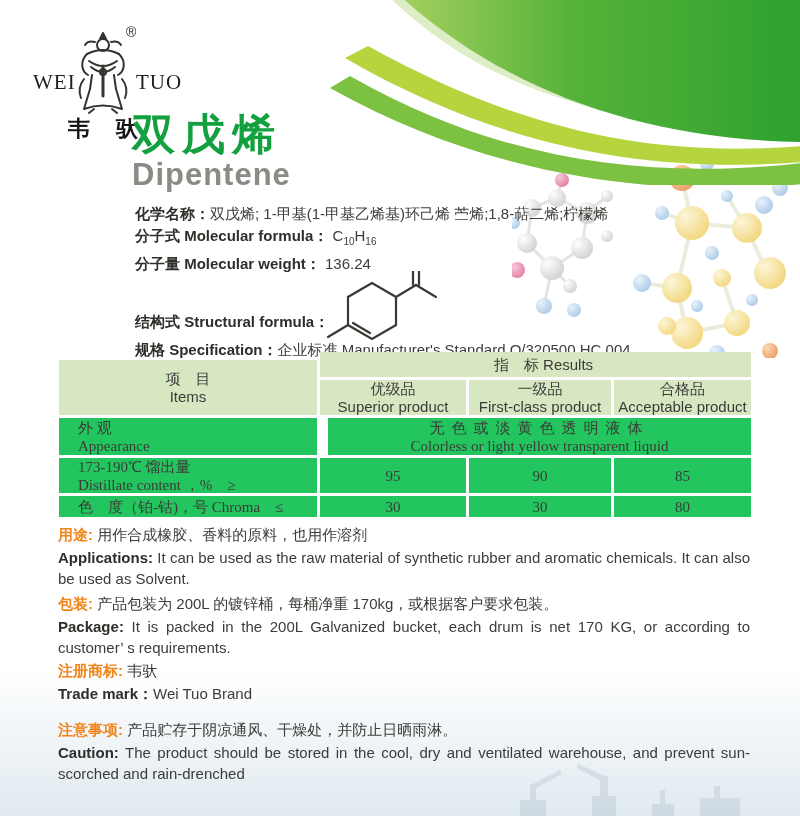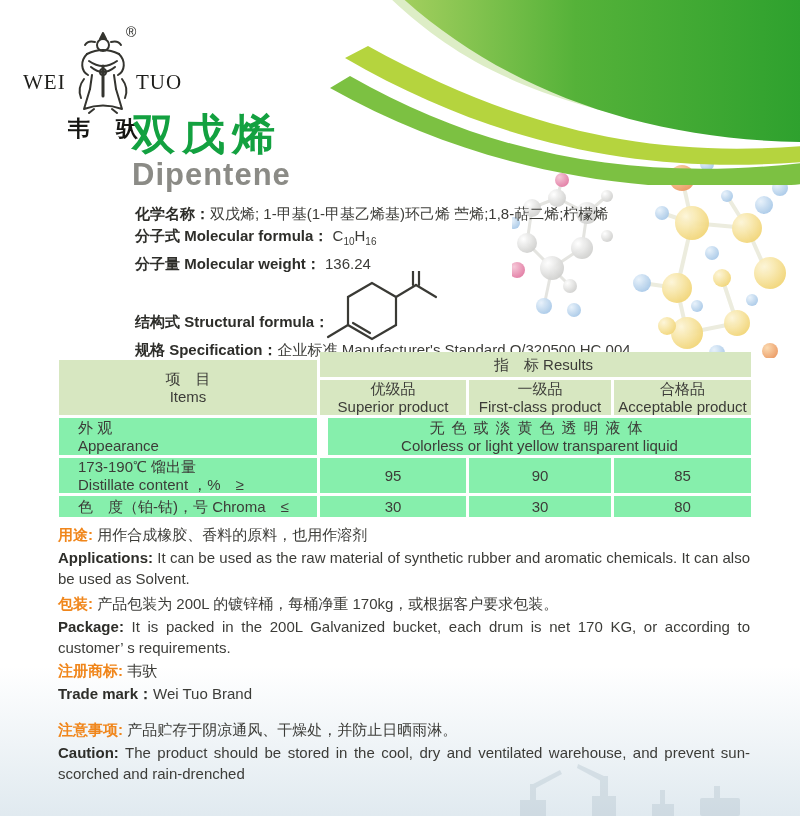--- a/index.html
+++ b/index.html
@@ -18,21 +18,21 @@
   .molecules { position:absolute; left:512px; top:158px; z-index:0; }
   .bottom-fade {
     position:absolute; left:0; bottom:0; width:800px; height:150px; z-index:0;
     background:linear-gradient(to bottom, rgba(228,237,242,0), rgba(219,230,237,0.85));
   }
   .skyline { position:absolute; right:30px; bottom:0; opacity:.35; }
 
   
   .logo { position:absolute; left:18px; top:12px; width:170px; height:130px; z-index:2; }
   .logo-wei,.logo-tuo { font-family:"Liberation Serif", serif; font-size:21px; letter-spacing:1px; color:#1e1e1b; position:absolute; top:58px; }
-  .logo-wei { left:5px; }
+  .logo-wei { left:15px; }
   .logo-tuo { left:118px; }
   .logo-warrior { position:absolute; left:56px; top:18px; }
   .logo-reg { position:absolute; left:108px; top:12px; font-size:14px; color:#1e1e1b; }
   .logo-cn { position:absolute; top:102px; left:0; width:170px; text-align:center; font-family:"Liberation Serif", serif; font-weight:bold; font-size:22px; letter-spacing:26px; text-indent:26px; color:#161613; }
 
   
   .series { position:absolute; left:134px; top:74px; z-index:2; font-size:25px; font-weight:bold; letter-spacing:2px; color:#f0861b; }
   .title-cn { position:absolute; left:132px; top:106px; z-index:2; font-size:43px; font-weight:bold; letter-spacing:7px; color:#13a140; }
   .title-en { position:absolute; left:132px; top:157px; z-index:2; font-size:31px; font-weight:bold; letter-spacing:1px; color:#8b8b86; }
 
@@ -49,21 +49,21 @@
   .spec-table {
     position:absolute; left:59px; top:352px; z-index:2;
     display:grid;
     grid-template-columns:258px 146px 142px 137px;
     grid-template-rows:25px 35px 37px 35px 21px;
     gap:3px;
     font-size:15px;
   }
   .cell { display:flex; flex-direction:column; justify-content:center; align-items:center; text-align:center; line-height:18px; }
   .cell.green { background:#d7e7c1; }
-  .cell.gray  { background:#86efac; }
+  .cell.gray  { background:#22c55e;font-family:Liberation Serif, serif; }
   .c-items   { grid-column:1; grid-row:1 / span 2;margin-top:8px; }
   .c-results { grid-column:2 / span 3; grid-row:1;padding-left:16px; }
   .c-g1 { grid-column:2; grid-row:2; } .c-g2 { grid-column:3; grid-row:2; } .c-g3 { grid-column:4; grid-row:2; }
   .c-rowitem { align-items:flex-start; text-align:left; padding-left:19px; }
   .c-a-item { grid-column:1; grid-row:3; }
   .c-a-span { grid-column:2 / span 3; grid-row:3;margin-left:8px; }
   .c-b-item { grid-column:1; grid-row:4; }
   .c-b-1 { grid-column:2; grid-row:4; } .c-b-2 { grid-column:3; grid-row:4; } .c-b-3 { grid-column:4; grid-row:4; }
   .c-c-item { grid-column:1; grid-row:5; }
   .c-c-1 { grid-column:2; grid-row:5; } .c-c-2 { grid-column:3; grid-row:5; } .c-c-3 { grid-column:4; grid-row:5; }

